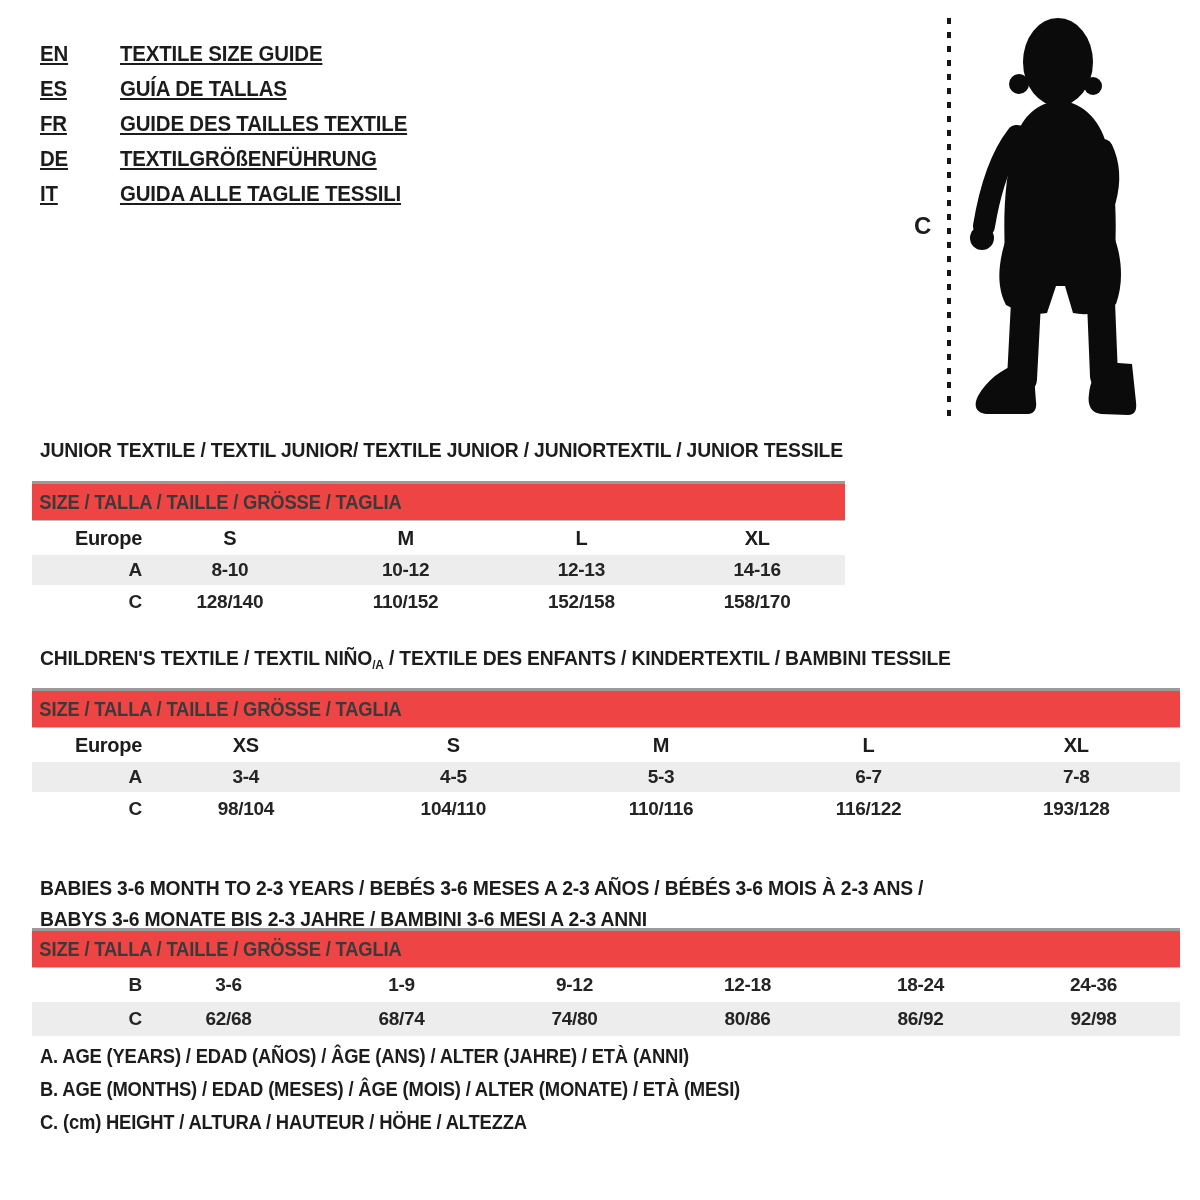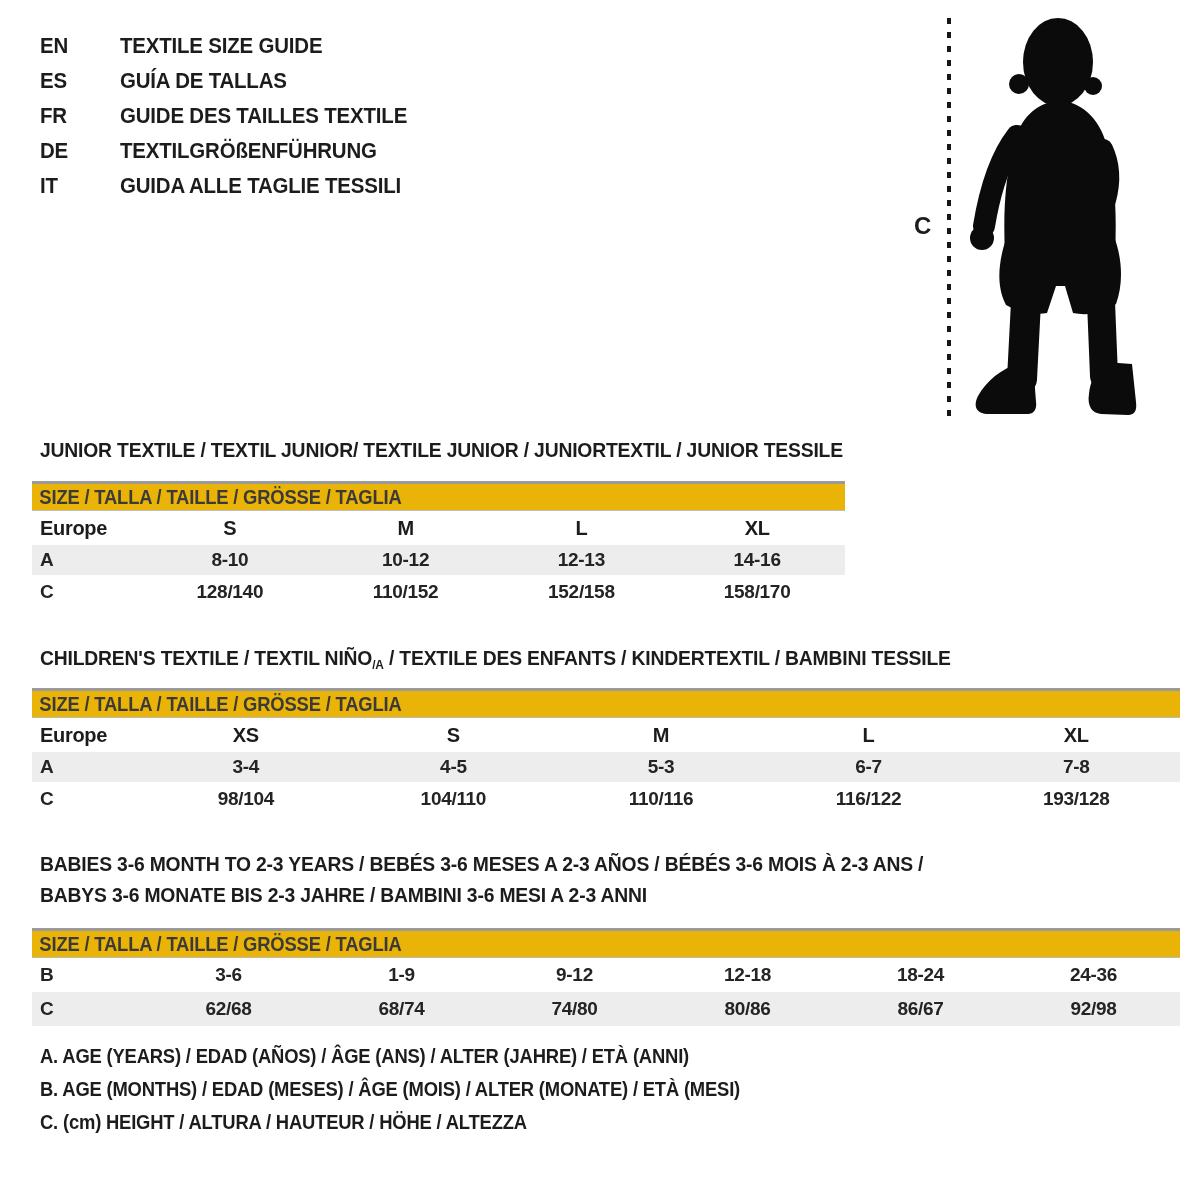--- a/index.html
+++ b/index.html
@@ -3,46 +3,46 @@
 <meta charset="utf-8">
 <style>
   html,body{margin:0;padding:0;}
   body{
     width:1200px;height:1200px;background:#ffffff;position:relative;
     font-family:"Liberation Sans",sans-serif;color:#1c1c1c;overflow:hidden;
     -webkit-font-smoothing:antialiased;
   }
   .abs{position:absolute;}
   
-  .langs{left:40px;top:28px;}
+  .langs{left:40px;top:36px;text-decoration:underline;}
   .lang-row{display:flex;height:35px;align-items:center;font-size:22px;font-weight:700;
     letter-spacing:-0.2px;transform:scaleX(0.93);transform-origin:0 50%;white-space:nowrap;}
   .lang-code{width:86px;flex:0 0 86px;}
   
   .dash-line{left:947px;top:18px;width:4px;height:399px;
     background:repeating-linear-gradient(to bottom,#161616 0 6px,transparent 6px 14px);}
   .c-label{left:914px;top:212px;font-size:24px;font-weight:700;}
   .silhouette{left:965px;top:14px;width:175px;height:405px;}
   
   .sec-title{font-size:21px;font-weight:700;letter-spacing:-0.2px;white-space:nowrap;
     transform:scaleX(0.92);transform-origin:0 0;line-height:31px;}
   .sub{font-size:13px;vertical-align:-4px;}
   
   .tbl{box-sizing:border-box;}
-  .size-bar{height:30px;box-sizing:border-box;background:#eab308;
+  .size-bar{height:40px;box-sizing:border-box;background:#ef4444;
     border-top:3px solid #9a9a9a;border-bottom:1px solid #bdbdbd;
     display:flex;align-items:center;}
   .size-bar-text{display:inline-block;padding-left:8px;font-size:20px;font-weight:700;
     color:#3a3a3a;letter-spacing:-0.2px;transform:scaleX(0.92);transform-origin:0 50%;white-space:nowrap;}
   .trow{display:flex;align-items:center;font-weight:700;letter-spacing:-0.3px;}
   .trow.head{height:34px;font-size:20px;}
   .trow.data{height:30px;font-size:19px;color:#242424;}
   .trow.tall{height:34px;}
   .trow.shade{background:#ededed;}
-  .c0{flex:0 0 110px;width:110px;padding-left:8px;box-sizing:border-box;text-align:left;}
+  .c0{flex:0 0 110px;width:110px;padding-left:8px;box-sizing:border-box;text-align:right;}
   .cc{flex:1;text-align:center;}
   
   .legend-line{height:33px;font-size:20px;font-weight:700;letter-spacing:-0.2px;
     transform:scaleX(0.92);transform-origin:0 50%;white-space:nowrap;display:flex;align-items:center;}
 </style>
 </head>
 <body>
 
 <div class="abs langs">
   <div class="lang-row">
@@ -139,21 +139,21 @@
   <div class="trow data tall">
     <span class="c0">C</span>
     <span class="cc">98/104</span>
     <span class="cc">104/110</span>
     <span class="cc">110/116</span>
     <span class="cc">116/122</span>
     <span class="cc">193/128</span>
   </div>
 </div>
 
-<div class="abs" style="left:40px;top:848px">
+<div class="abs" style="left:40px;top:872px">
   <div class="sec-title">BABIES 3-6 MONTH TO 2-3 YEARS / BEBÉS 3-6 MESES A 2-3 AÑOS / BÉBÉS 3-6 MOIS À 2-3 ANS /</div>
   <div class="sec-title">BABYS 3-6 MONATE BIS 2-3 JAHRE / BAMBINI 3-6 MESI A 2-3 ANNI</div>
 </div>
 <div class="abs tbl" style="left:32px;top:928px;width:1148px">
   <div class="size-bar">
     <span class="size-bar-text">SIZE / TALLA / TAILLE / GRÖSSE / TAGLIA</span>
   </div>
   <div class="trow data tall">
     <span class="c0">B</span>
     <span class="cc">3-6</span>
@@ -162,21 +162,21 @@
     <span class="cc">12-18</span>
     <span class="cc">18-24</span>
     <span class="cc">24-36</span>
   </div>
   <div class="trow data tall shade">
     <span class="c0">C</span>
     <span class="cc">62/68</span>
     <span class="cc">68/74</span>
     <span class="cc">74/80</span>
     <span class="cc">80/86</span>
-    <span class="cc">86/67</span>
+    <span class="cc">86/92</span>
     <span class="cc">92/98</span>
   </div>
 </div>
 
 <div class="abs" style="left:40px;top:1040px">
   <div class="legend-line">A. AGE (YEARS) / EDAD (AÑOS) / ÂGE (ANS) / ALTER (JAHRE) / ETÀ (ANNI)</div>
   <div class="legend-line">B. AGE (MONTHS) / EDAD (MESES) / ÂGE (MOIS) / ALTER (MONATE) / ETÀ (MESI)</div>
   <div class="legend-line">C. (cm) HEIGHT / ALTURA / HAUTEUR / HÖHE / ALTEZZA</div>
 </div>
 

